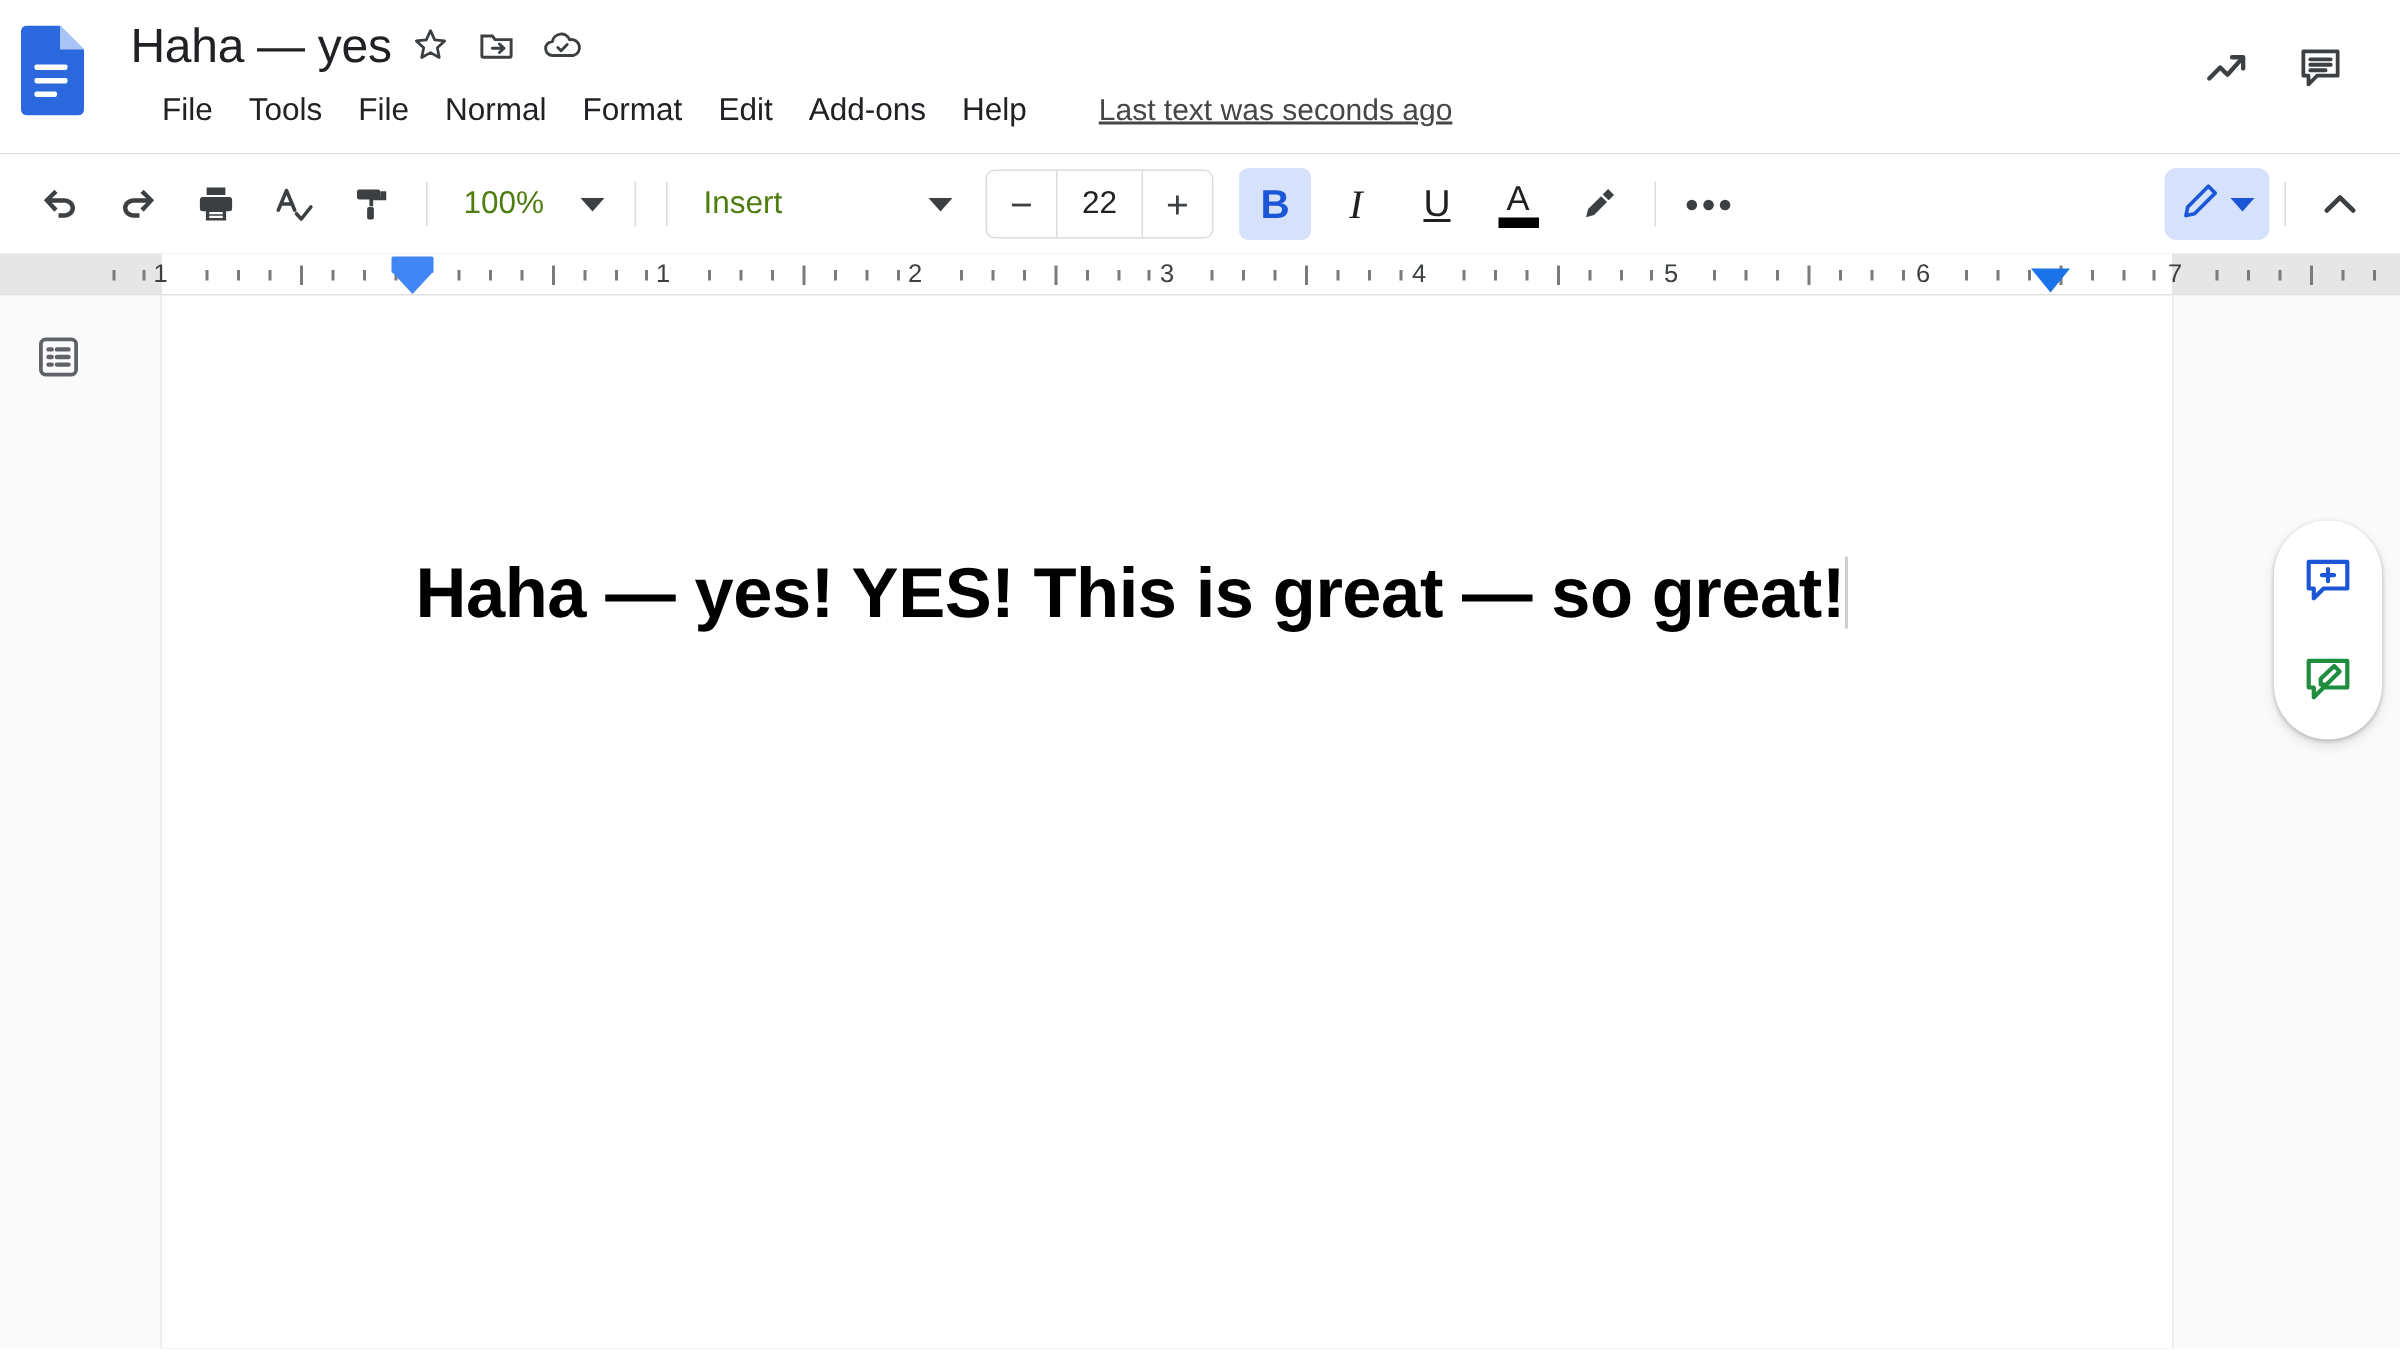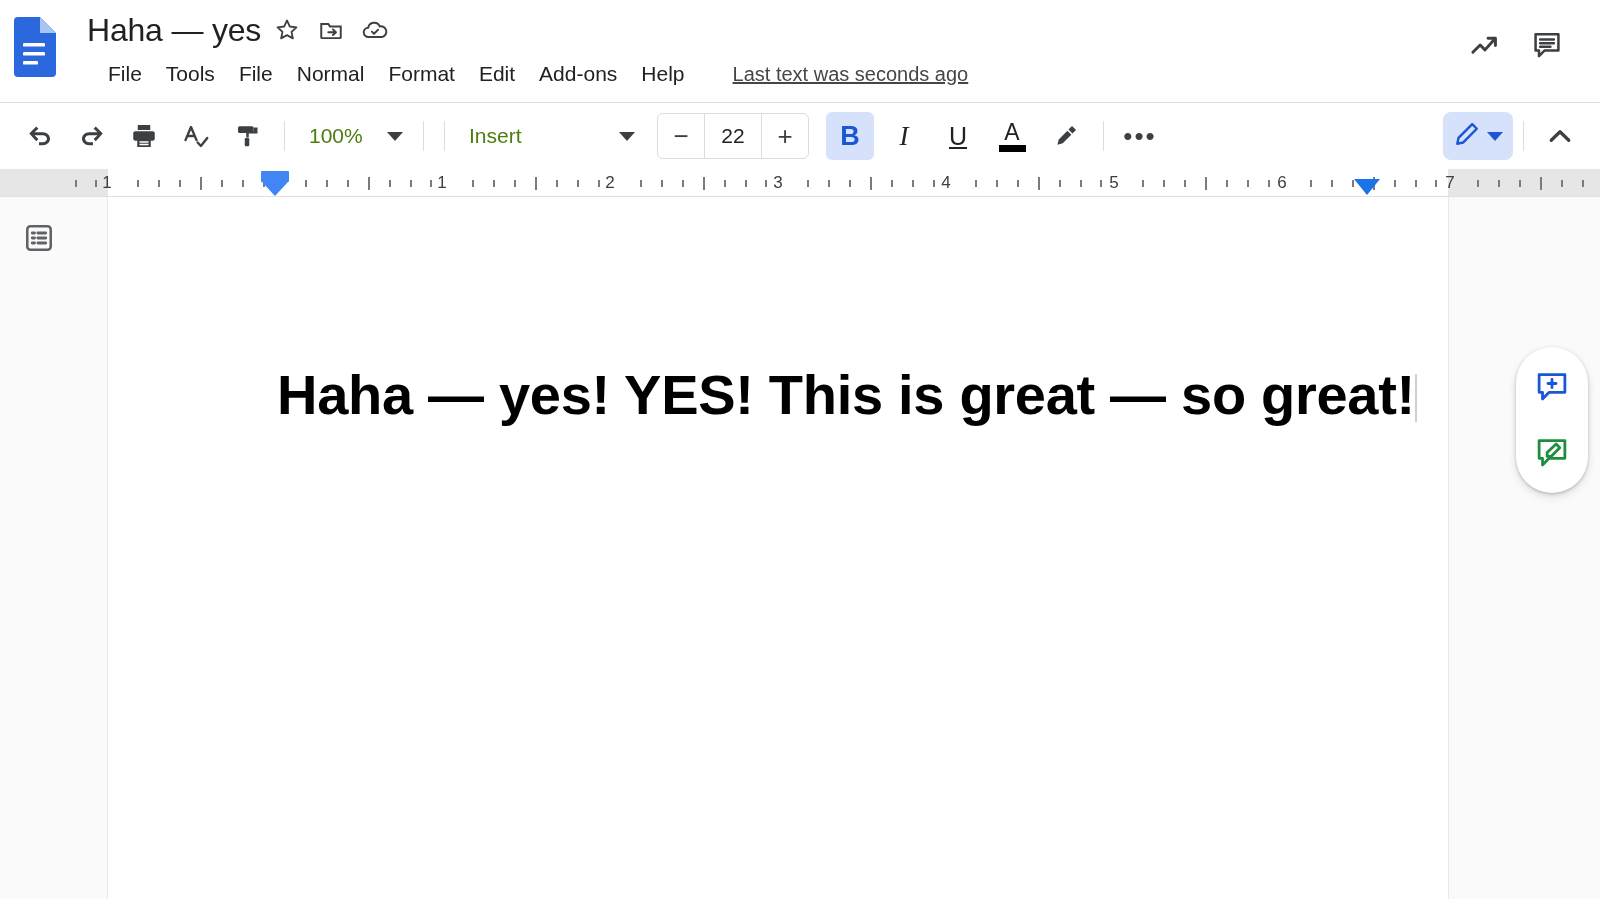--- a/index.html
+++ b/index.html
@@ -297,21 +297,21 @@
     background: #ffffff;
     box-shadow: 0 0 0 1px #e8e8e8;
   }
   .doc-text {
     position: absolute;
     left: 169px;
     top: 170px;
     width: 1060px;
     font-family: "Liberation Sans", sans-serif;
     font-weight: bold;
-    font-size: 56px;
+    font-size: 47px;
     line-height: 56px;
     color: #000000;
     white-space: nowrap;
     letter-spacing: -0.3px;
   }
   .caret {
     display: inline-block;
     width: 2px;
     height: 48px;
     background: #cfcfcf;

